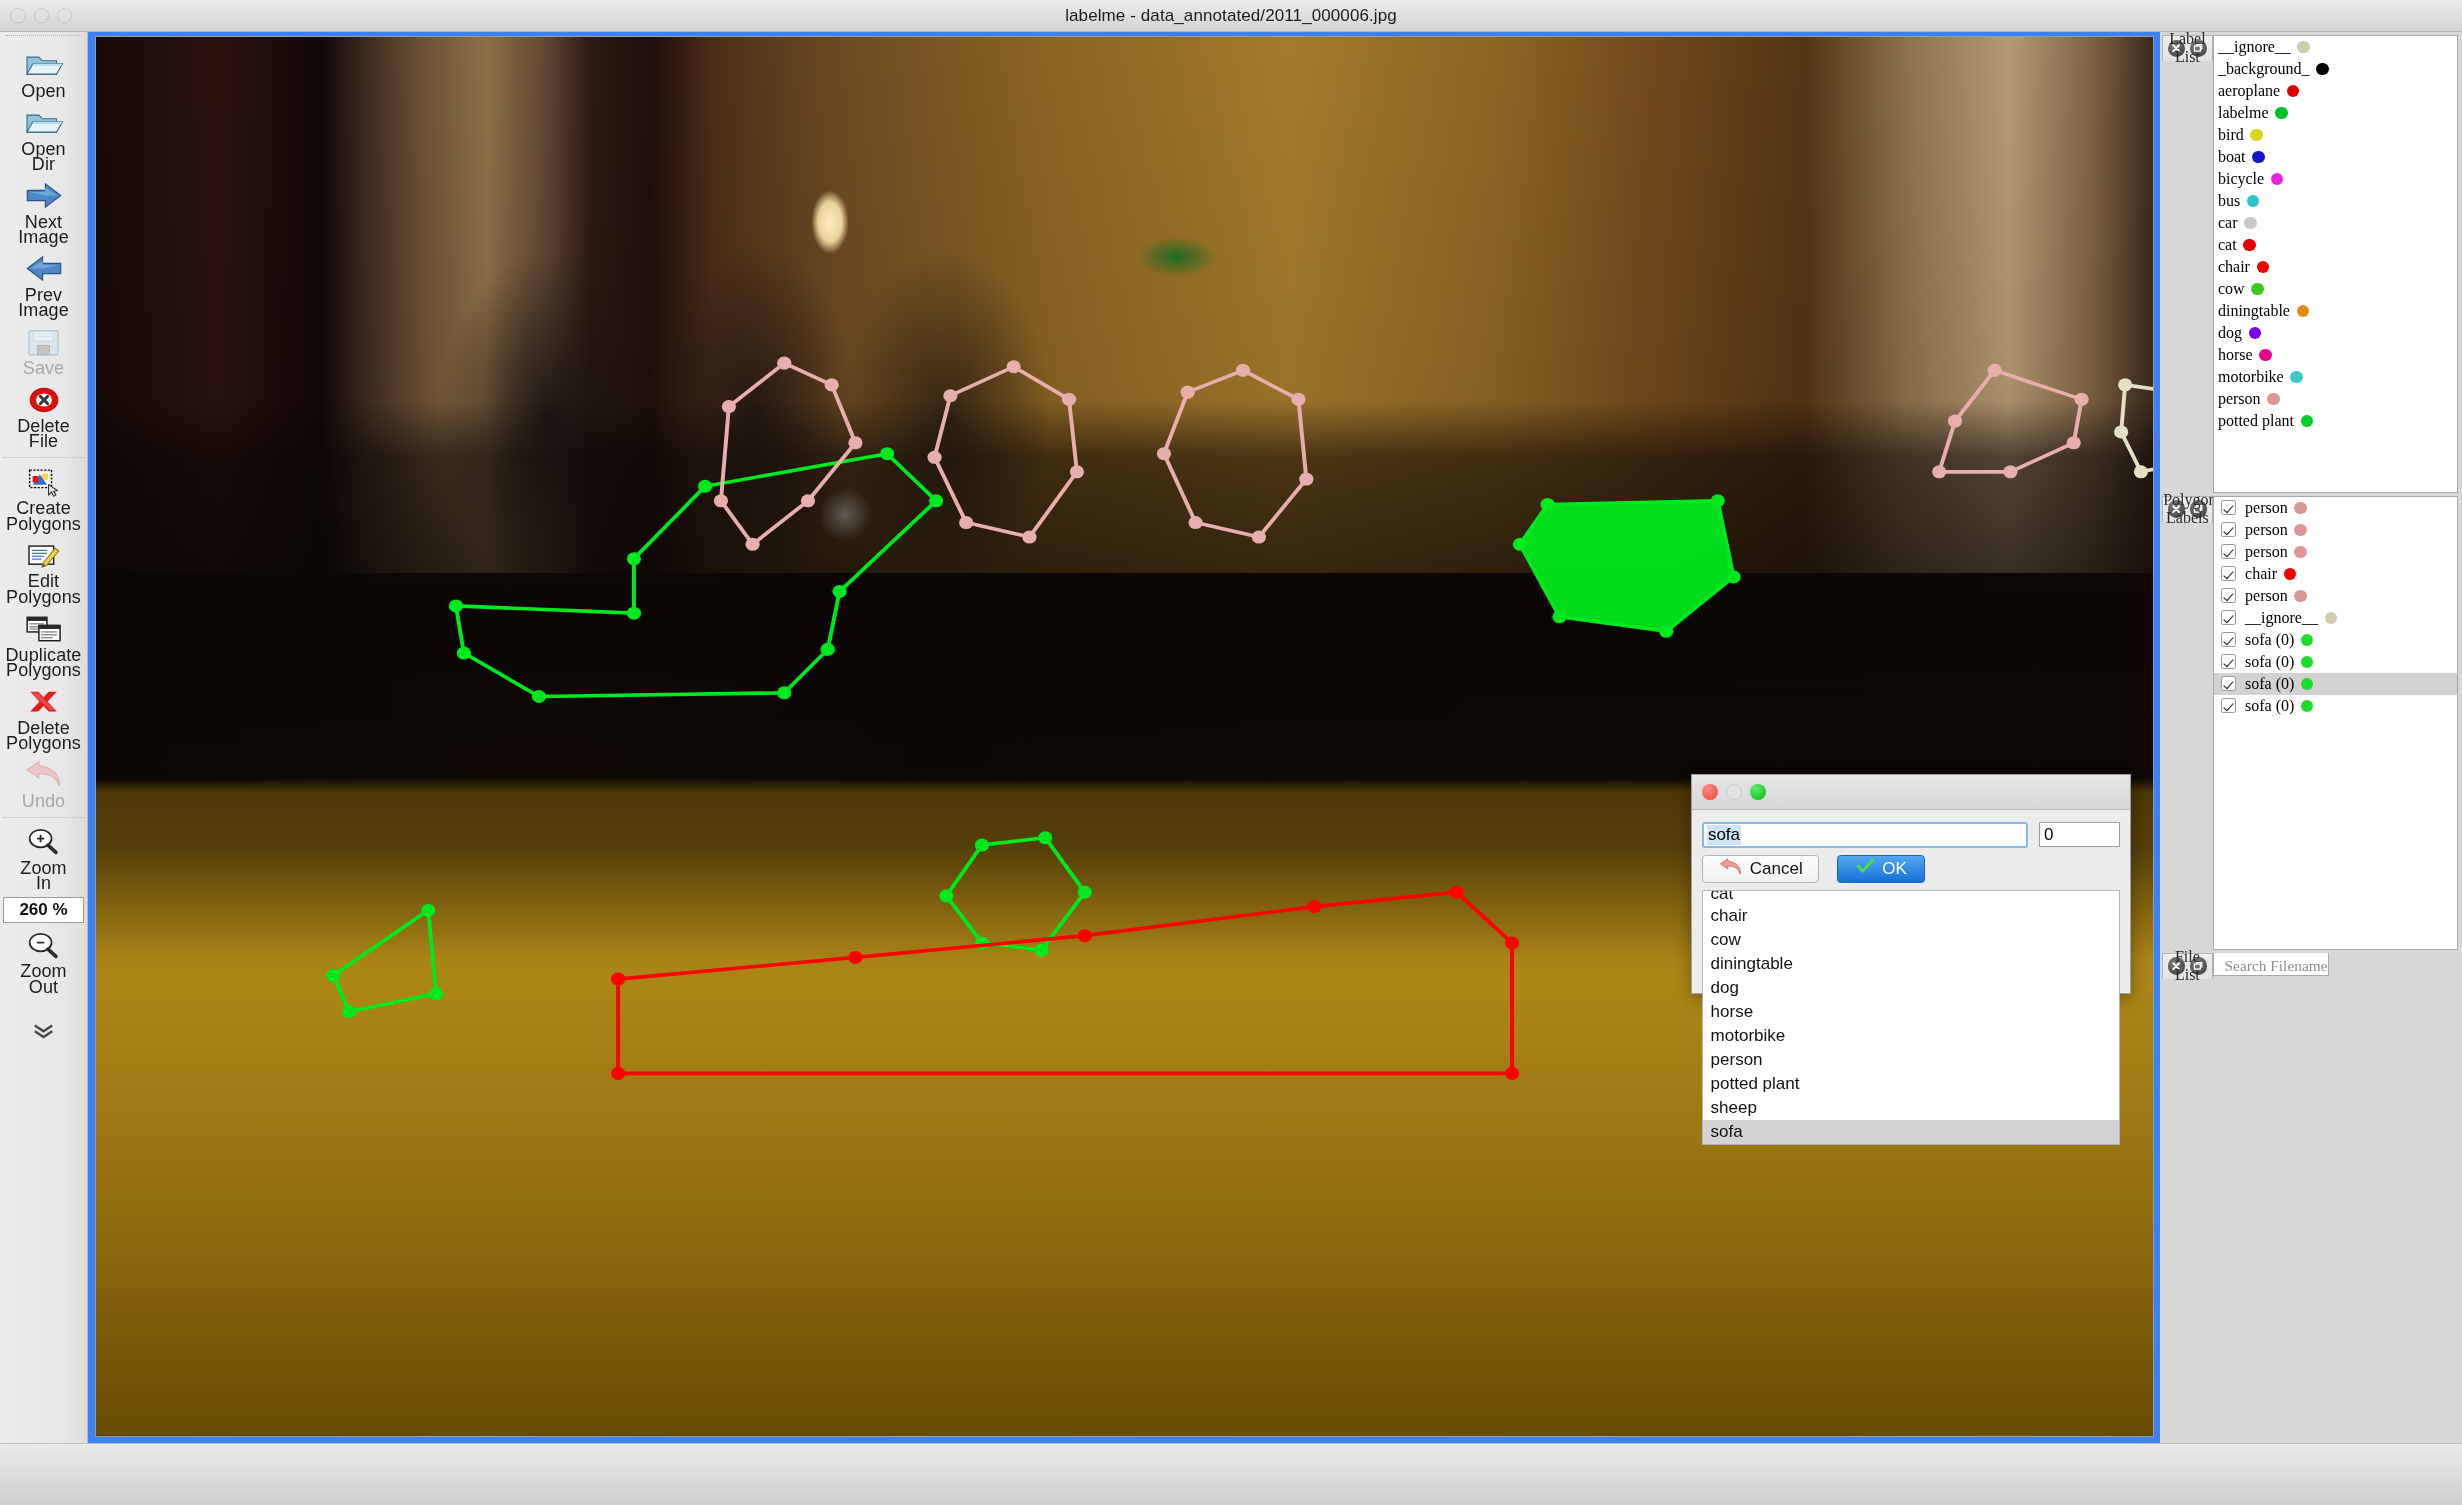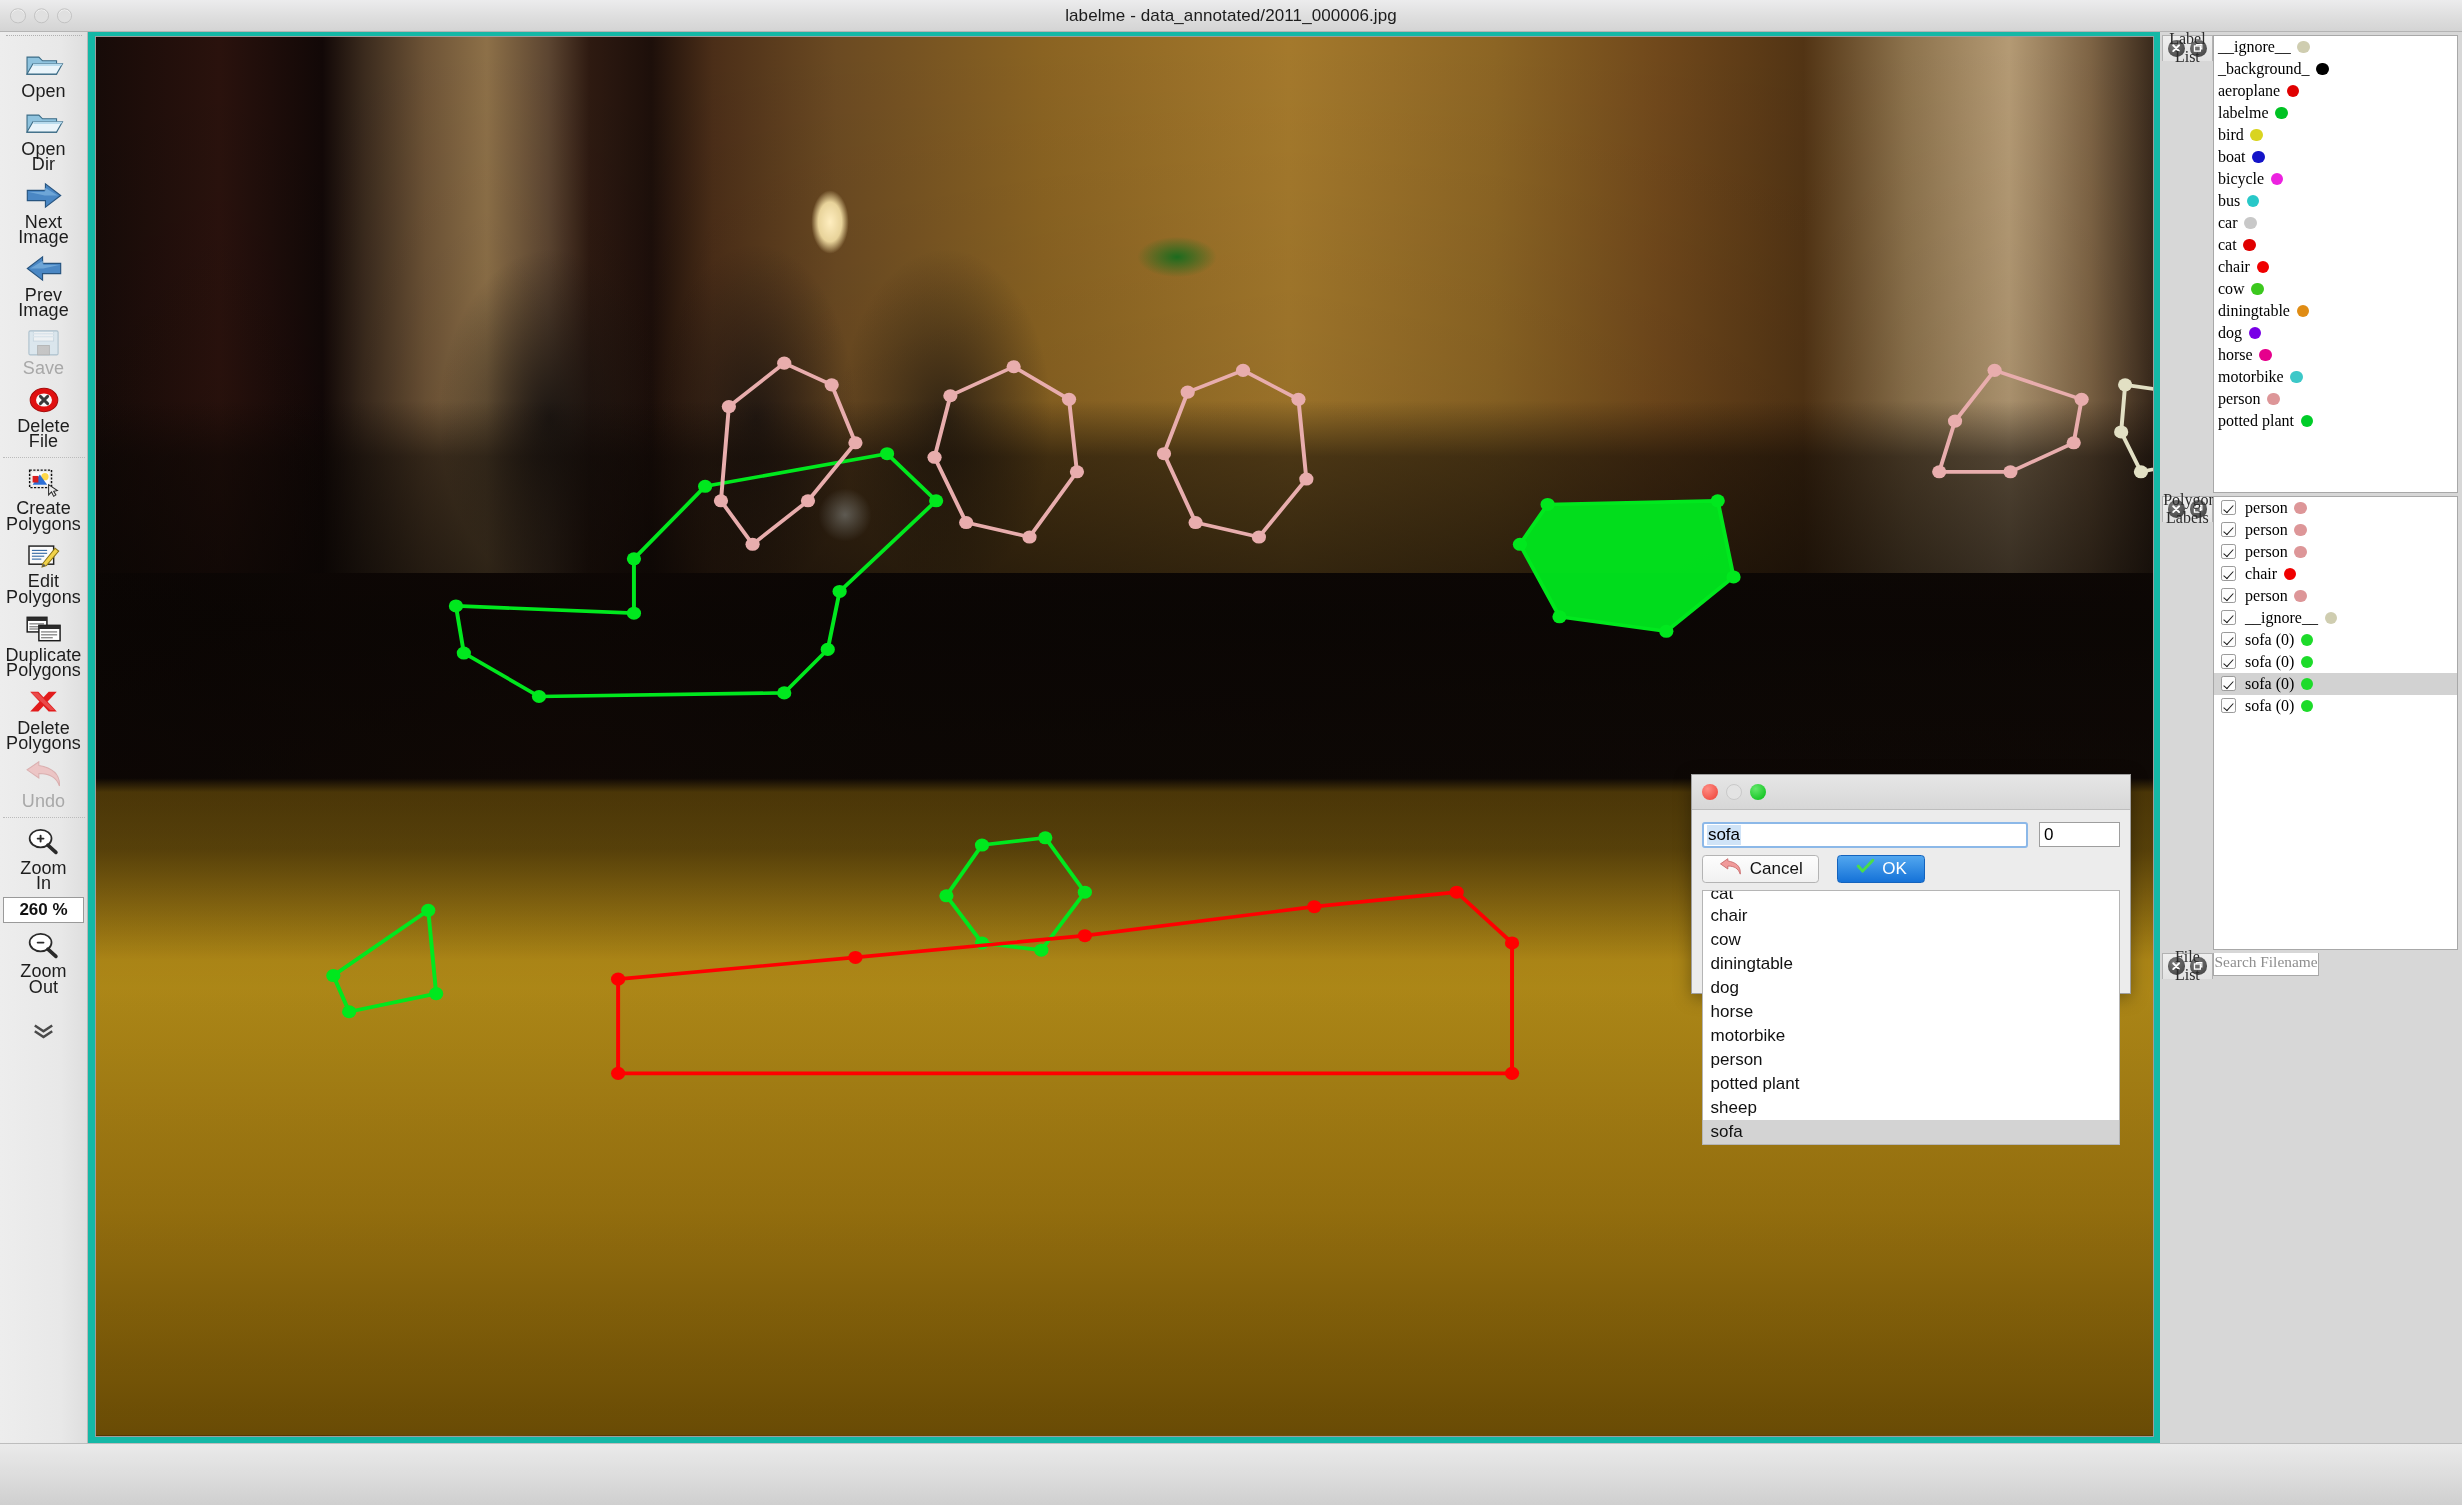--- a/index.html
+++ b/index.html
@@ -98,21 +98,21 @@
     margin-top: 22px;
     font-size: 19px; color: #4a4a4a; line-height: 8.8px;
     text-align: center;
   }
 
   
   #canvas-wrap {
     flex: 1; min-width: 0;
     padding: 4.4px 5.9px 5.9px 7.3px;
     display: flex;
-    background: #14b8a6;
+    background: #3b82f6;
     position: relative;
   }
   #canvas-scroll {
     flex: 1;
     background: #1a0e0a;
     border: 0.7px solid #9d9d9d;
     position: relative;
     overflow: hidden;
   }
   #photo {
@@ -237,22 +237,22 @@
     position: absolute; left: 4.4px; top: 1.5px;
     width: 4.4px; height: 8.8px;
     border: solid #1a1a1a; border-width: 0 1.8px 1.8px 0;
     transform: rotate(42deg);
   }
   #file-search {
     height: 23.5px;
     border: 0.7px solid #a8a8a8;
     border-top: none;
     background: #fff;
-    display: flex; align-items: flex-start;
-    padding-left: 1px;
+    display: flex; align-items: flex-end;
+    padding-left: 11px;
     font-size: 15.4px; color: #8e8e8e;
   }
   .file-row {
     display: flex; align-items: center;
     height: 23.5px; padding-left: 7.3px;
     font-size: 16px; color: #000;
   }
   .file-row.selected { background: #d2d2d2; }
 
   

